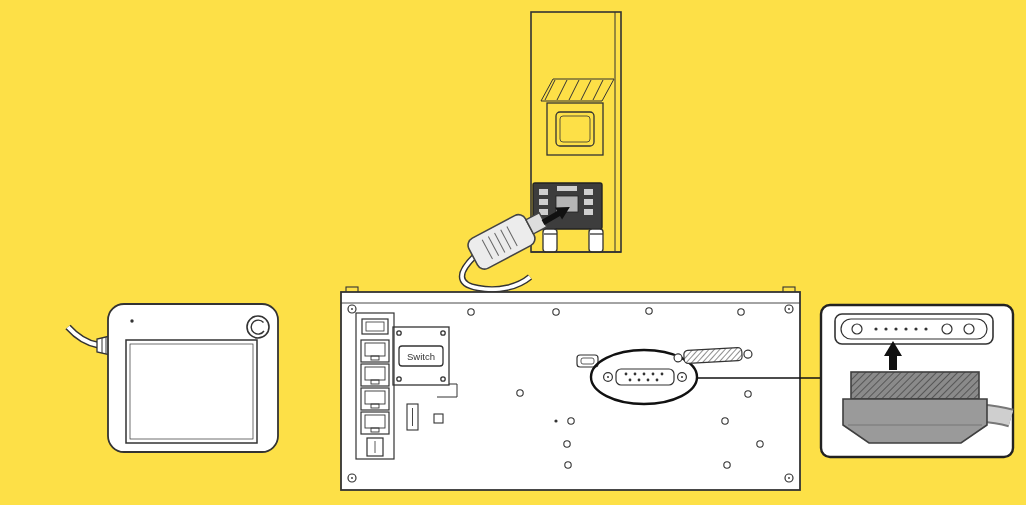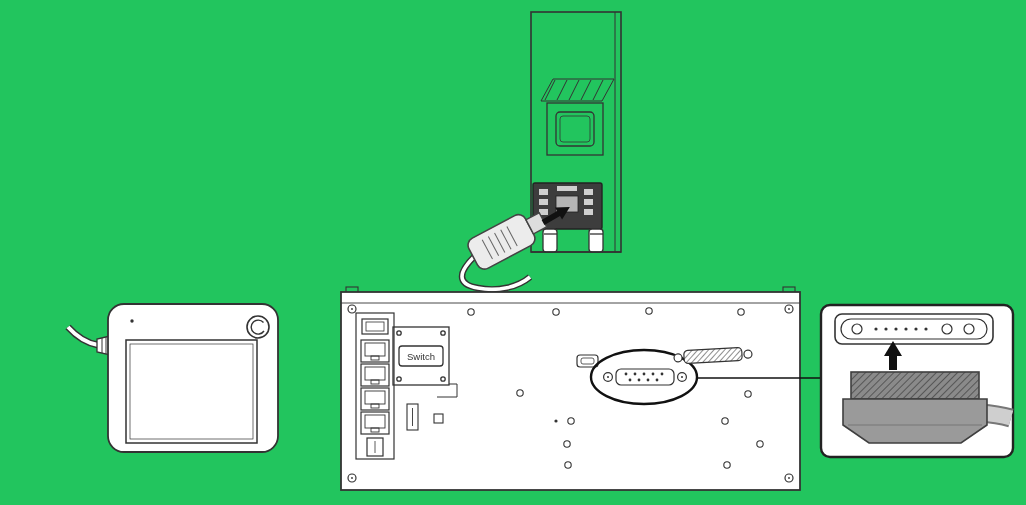--- a/index.html
+++ b/index.html
@@ -1,16 +1,16 @@
 <!DOCTYPE html>
 <html><head>
 <meta charset="utf-8">
 <style>
   html,body{margin:0;padding:0;background:#ffffff;}
-  .canvas{position:relative;width:1026px;height:505px;background:#22c55e;overflow:hidden;
+  .canvas{position:relative;width:1026px;height:505px;background:#fde047;overflow:hidden;
           font-family:"Liberation Sans", sans-serif;}
   svg{position:absolute;left:0;top:0;}
   svg text{font-family:"Liberation Sans", sans-serif;}
 </style>
 </head>
 <body>
 
 <div class="canvas">
 <svg width="1026" height="505" viewBox="0 0 1026 505">
   <defs>

